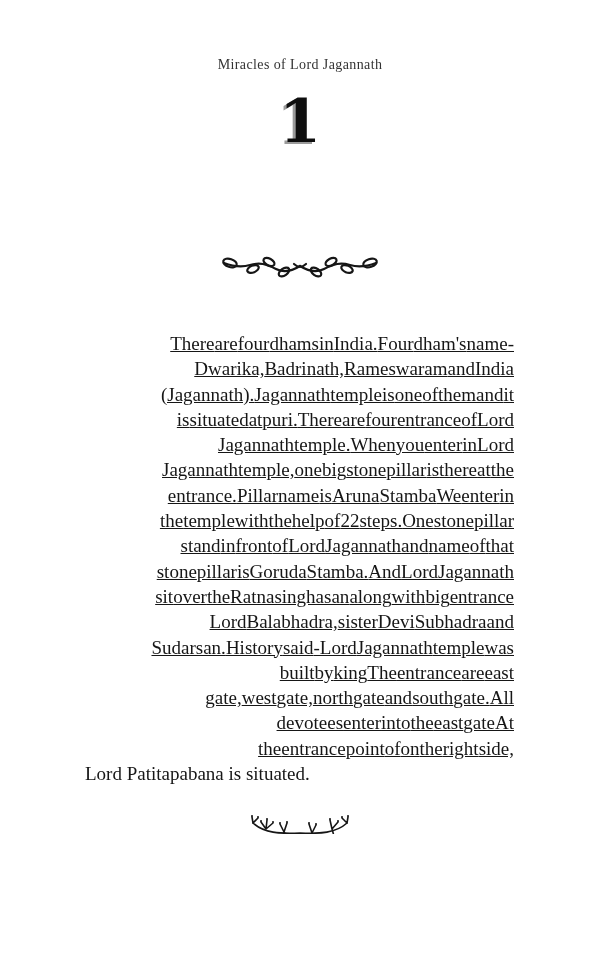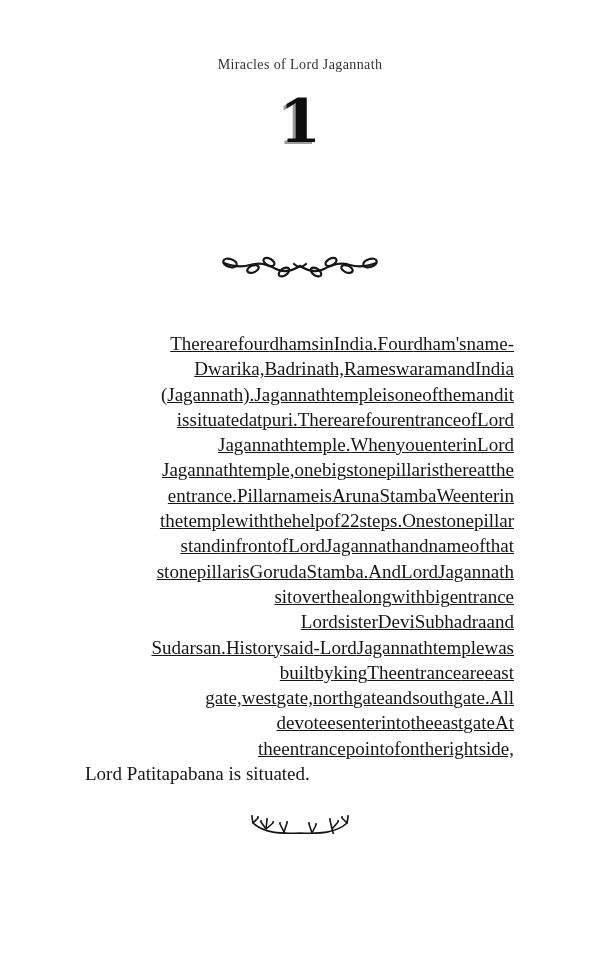--- a/index.html
+++ b/index.html
@@ -247,27 +247,29 @@
         <span>Goruda</span>
         <span>Stamba.</span>
         <span>And</span>
         <span>Lord</span>
         <span>Jagannath</span>
       </div>
       <div class="pline just">
         <span>sit</span>
         <span>over</span>
         <span>the</span>
+        <span>Ratnasinghasan</span>
         <span>along</span>
         <span>with</span>
         <span>big</span>
         <span>entrance</span>
       </div>
       <div class="pline just">
         <span>Lord</span>
+        <span>Balabhadra,</span>
         <span>sister</span>
         <span>Devi</span>
         <span>Subhadra</span>
         <span>and</span>
       </div>
       <div class="pline just">
         <span>Sudarsan.</span>
         <span>History</span>
         <span>said</span>
         <span>-Lord</span>

